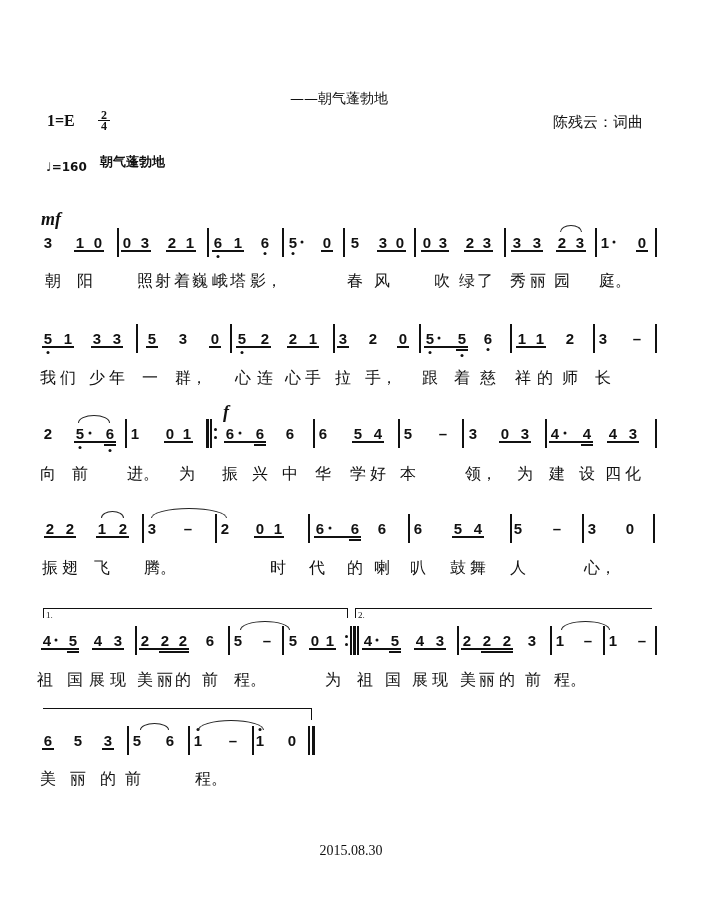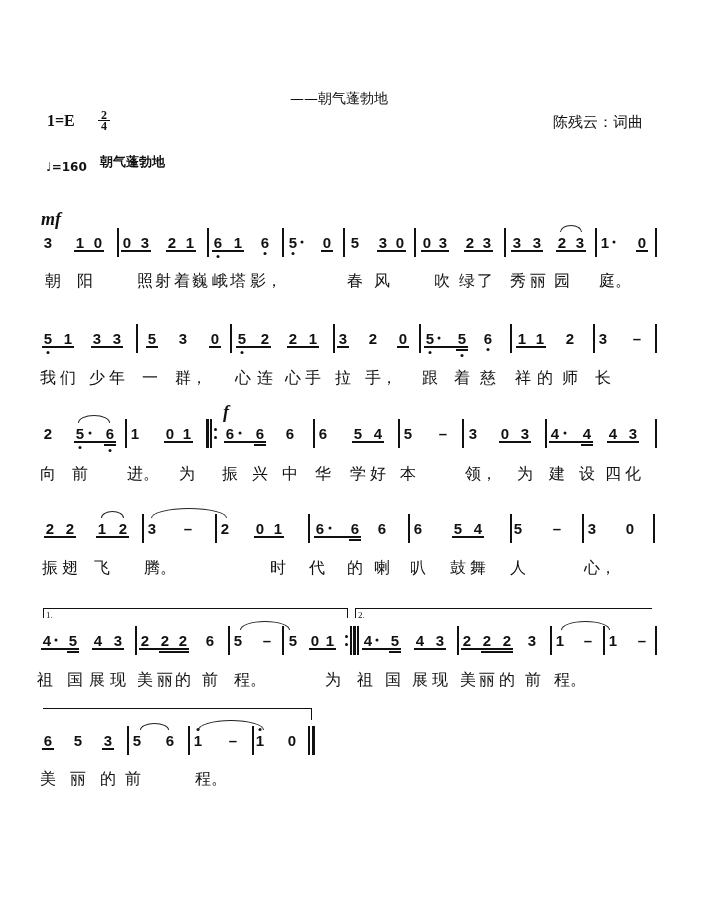--- a/index.html
+++ b/index.html
@@ -390,13 +390,14 @@
       <div class="bar thick" style="left: 312px; top: 726px; height: 29px;"></div>
       <div class="slur" style="left: 140px; width: 29px; top: 723px; height: 7px;"></div>
       <div class="slur" style="left: 198px; width: 66px; top: 720px; height: 10px;"></div>
       <div class="lyric" style="left: 40px; top: 779px;">美</div>
       <div class="lyric" style="left: 70px; top: 779px;">丽</div>
       <div class="lyric" style="left: 100px; top: 779px;">的</div>
       <div class="lyric" style="left: 125px; top: 779px;">前</div>
       <div class="lyric" style="left: 195px; top: 779px;">程。</div>
     </div>
 
+  <div id="date" class="abs">2015.08.30</div>
 </div>
 
 </body></html>

